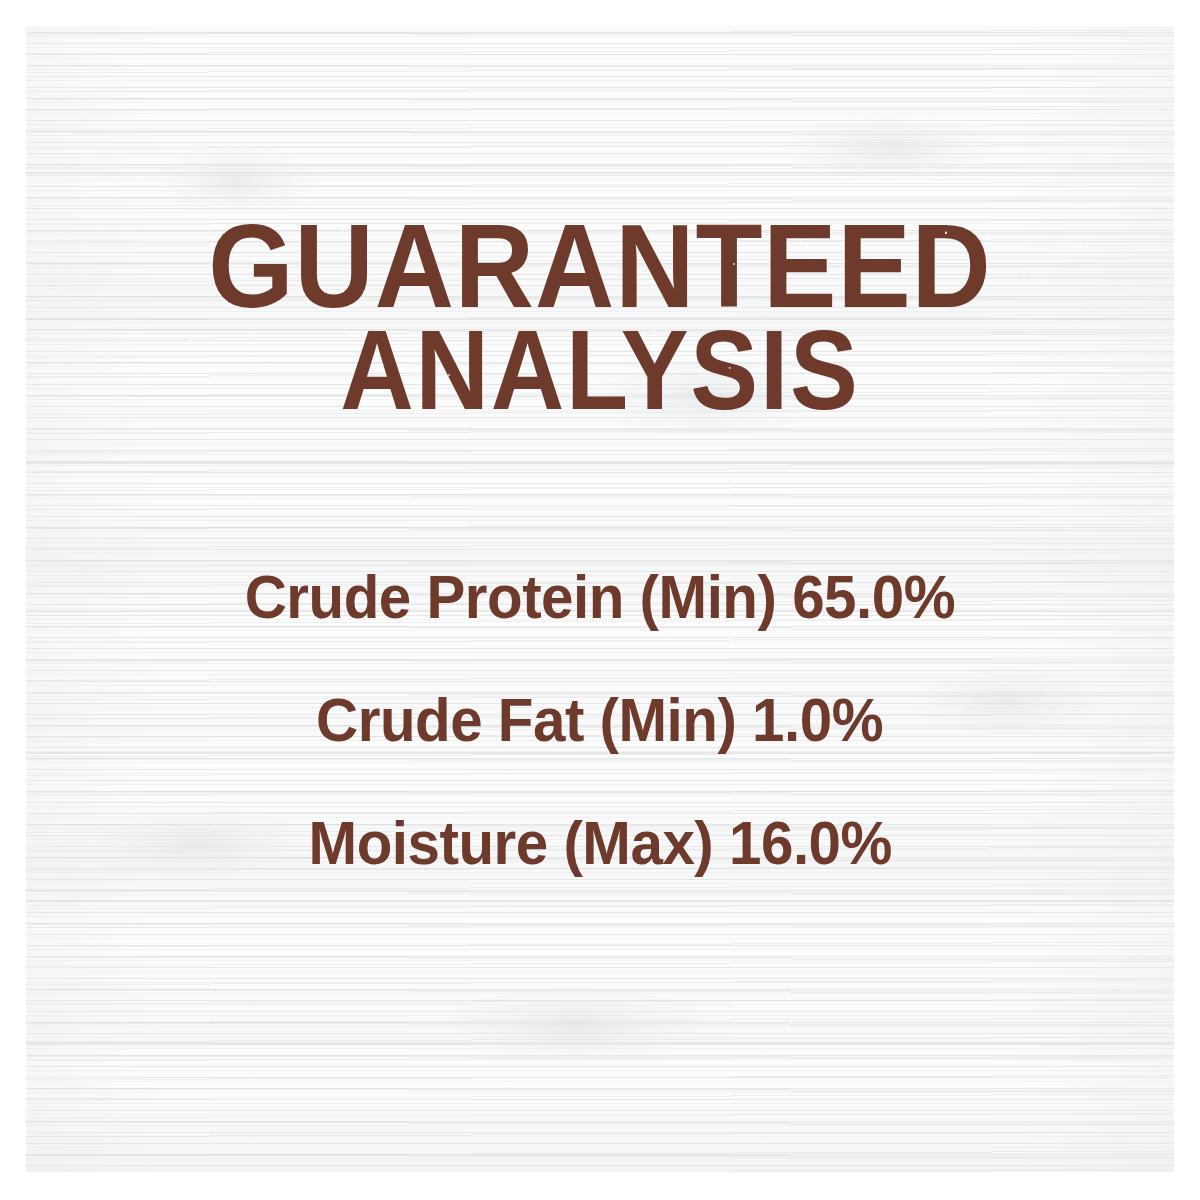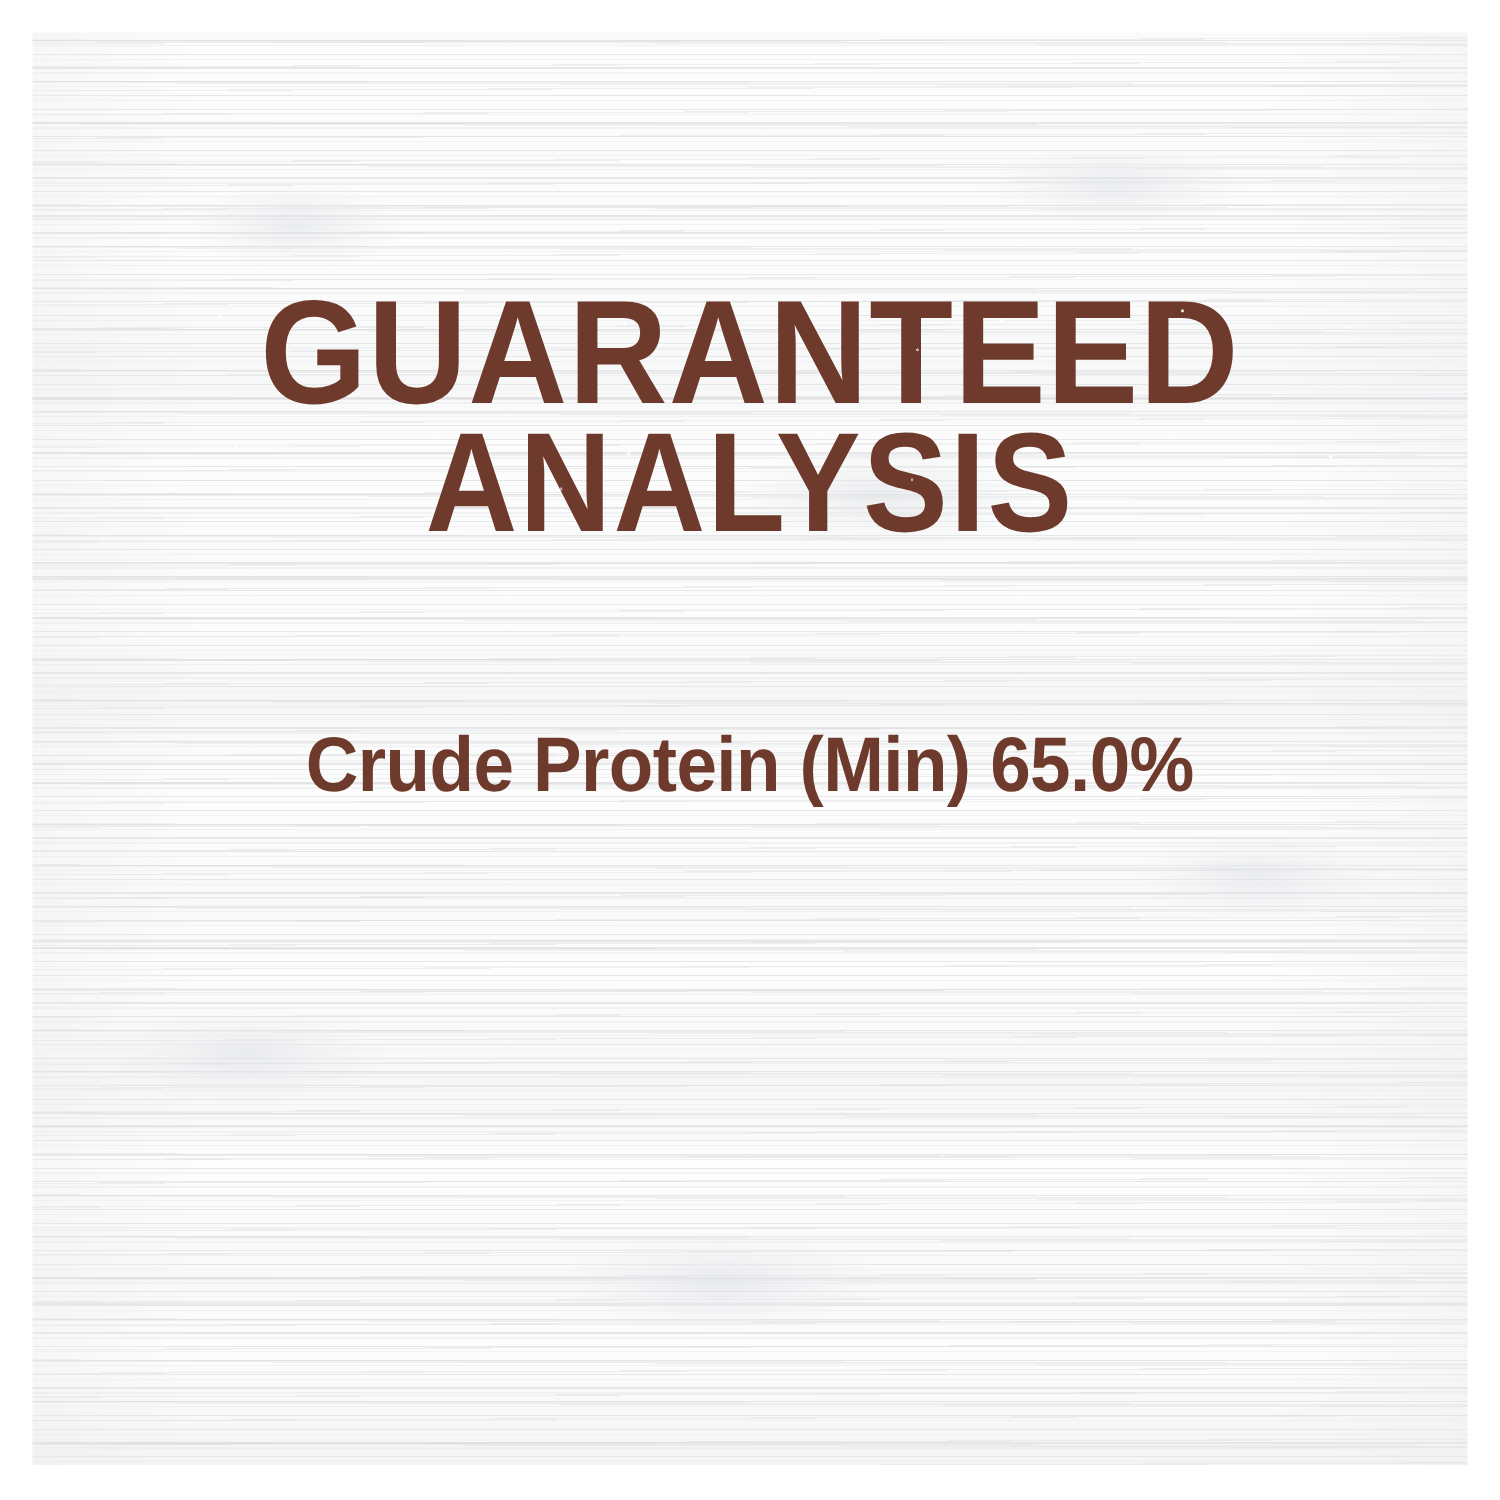--- a/index.html
+++ b/index.html
@@ -127,21 +127,20 @@
       rgba(234,235,237,0.40) 0%,
       rgba(255,255,255,0.0) 14%,
       rgba(255,255,255,0.0) 84%,
       rgba(234,235,237,0.40) 100%);
   }
 
   
   #content {
     position: absolute;
     inset: 0;
-    margin-top: 16px;
   }
 
   #title-block {
     position: absolute;
     left: 0;
     right: 0;
     top: 214px;
     text-align: center;
   }
   .title-line {
@@ -245,16 +244,22 @@
       <div class="title-line l2">
         <span>ANALYSIS</span>
         <span class="speckle"></span>
       </div>
     </div>
 
     <div id="stats">
       <div class="stat-row">
         <div class="stat-text">Crude Protein (Min) 65.0%</div>
       </div>
+      <div class="stat-row">
+        <div class="stat-text">Crude Fat (Min) 1.0%</div>
+      </div>
+      <div class="stat-row">
+        <div class="stat-text">Moisture (Max) 16.0%</div>
+      </div>
     </div>
 
   </div>
 </div>
 
 </body></html>

